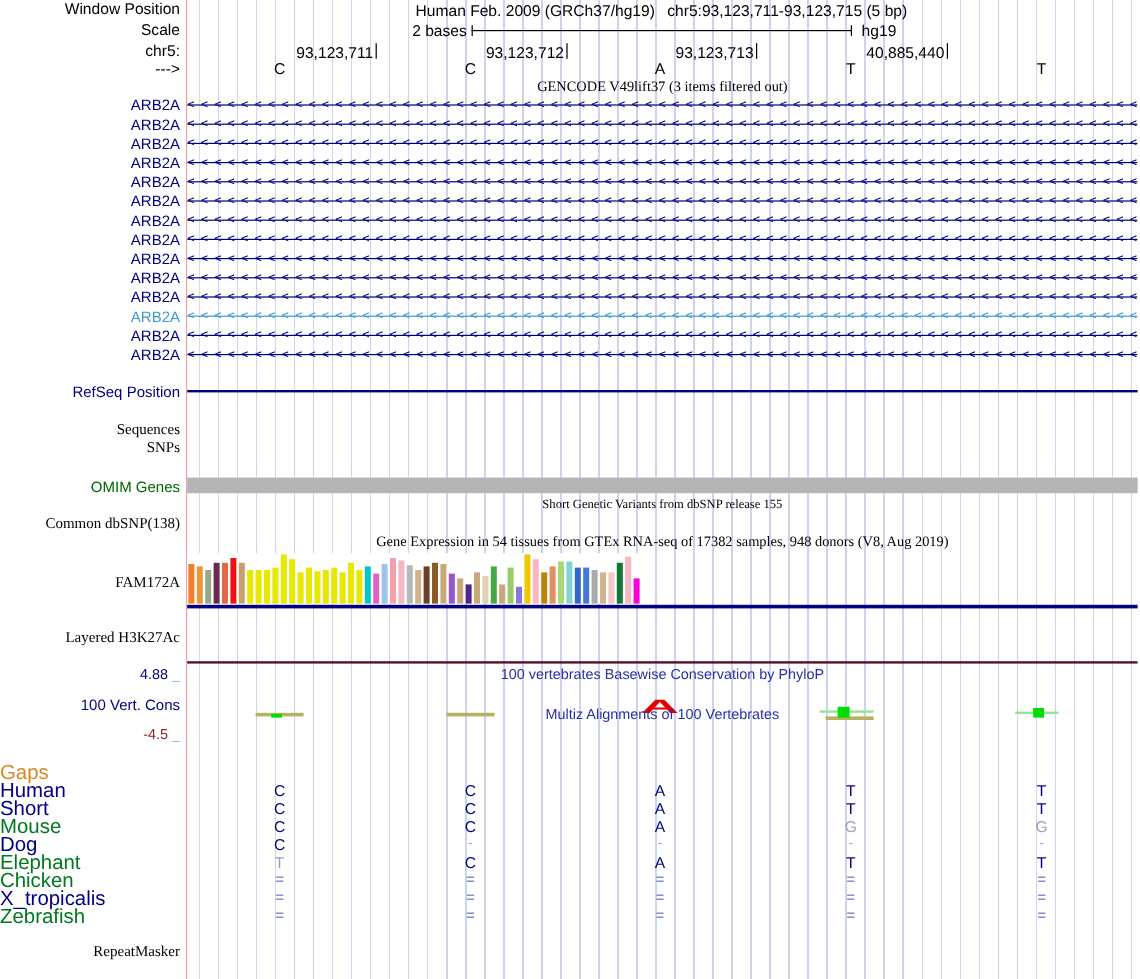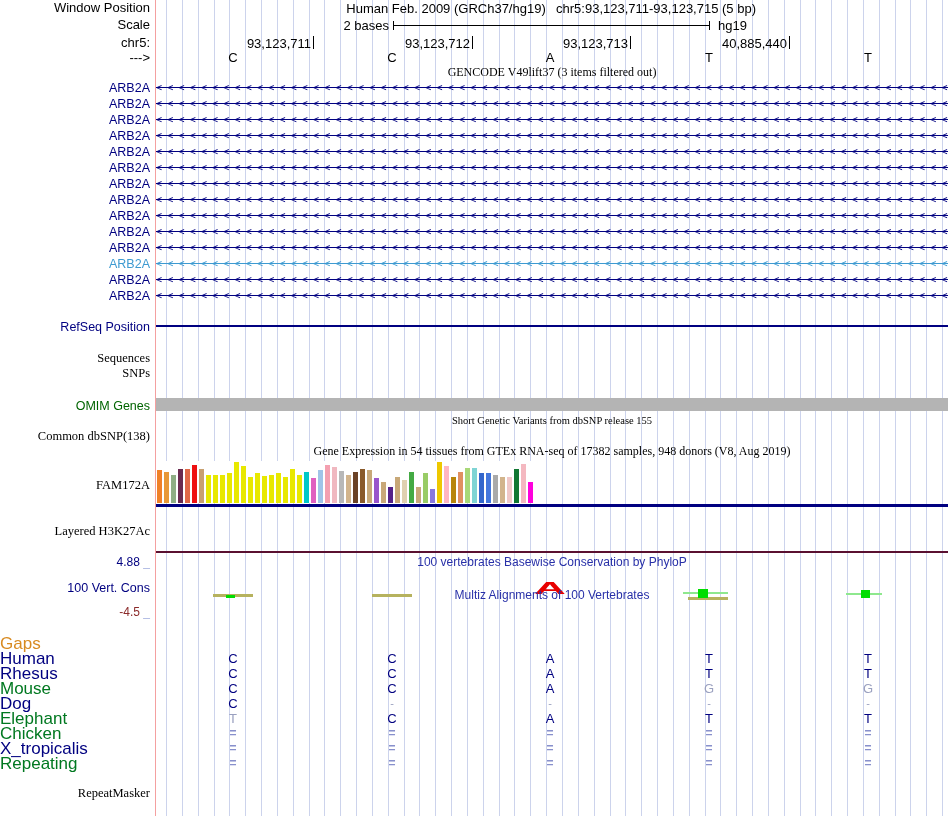--- a/index.html
+++ b/index.html
@@ -303,21 +303,21 @@
     </div>
     <div class="sp-row" style="top: 651px;">
       <div class="sp-label" style="color: rgb(0, 0, 128);">Human</div>
       <div class="sp-cell cell-d" style="left: 233px;">C</div>
       <div class="sp-cell cell-d" style="left: 392px;">C</div>
       <div class="sp-cell cell-d" style="left: 550px;">A</div>
       <div class="sp-cell cell-d" style="left: 709px;">T</div>
       <div class="sp-cell cell-d" style="left: 868px;">T</div>
     </div>
     <div class="sp-row" style="top: 666px;">
-      <div class="sp-label" style="color: rgb(0, 0, 128);">Rhesus</div>
+      <div class="sp-label" style="color: rgb(0, 0, 128);">Short</div>
       <div class="sp-cell cell-d" style="left: 233px;">C</div>
       <div class="sp-cell cell-d" style="left: 392px;">C</div>
       <div class="sp-cell cell-d" style="left: 550px;">A</div>
       <div class="sp-cell cell-d" style="left: 709px;">T</div>
       <div class="sp-cell cell-d" style="left: 868px;">T</div>
     </div>
     <div class="sp-row" style="top: 681px;">
       <div class="sp-label" style="color: rgb(0, 120, 32);">Mouse</div>
       <div class="sp-cell cell-d" style="left: 233px;">C</div>
       <div class="sp-cell cell-d" style="left: 392px;">C</div>
@@ -351,20 +351,20 @@
     </div>
     <div class="sp-row" style="top: 741px;">
       <div class="sp-label" style="color: rgb(0, 0, 128);">X_tropicalis</div>
       <div class="sp-cell cell-e" style="left: 233px;">=</div>
       <div class="sp-cell cell-e" style="left: 392px;">=</div>
       <div class="sp-cell cell-e" style="left: 550px;">=</div>
       <div class="sp-cell cell-e" style="left: 709px;">=</div>
       <div class="sp-cell cell-e" style="left: 868px;">=</div>
     </div>
     <div class="sp-row" style="top: 756px;">
-      <div class="sp-label" style="color: rgb(0, 120, 32);">Repeating</div>
+      <div class="sp-label" style="color: rgb(0, 120, 32);">Zebrafish</div>
       <div class="sp-cell cell-e" style="left: 233px;">=</div>
       <div class="sp-cell cell-e" style="left: 392px;">=</div>
       <div class="sp-cell cell-e" style="left: 550px;">=</div>
       <div class="sp-cell cell-e" style="left: 709px;">=</div>
       <div class="sp-cell cell-e" style="left: 868px;">=</div>
     </div>
   </div>
 
 </body></html>

